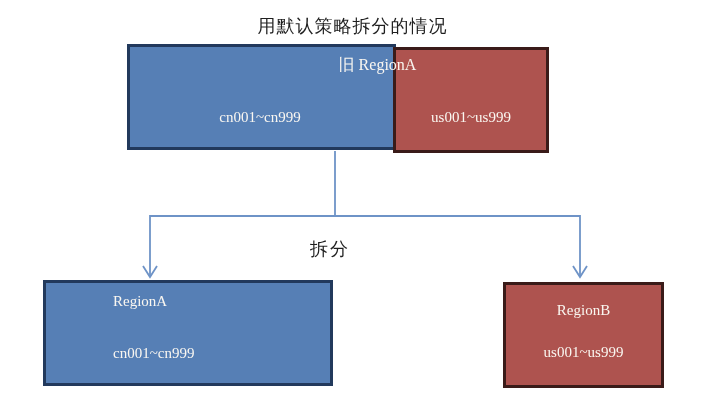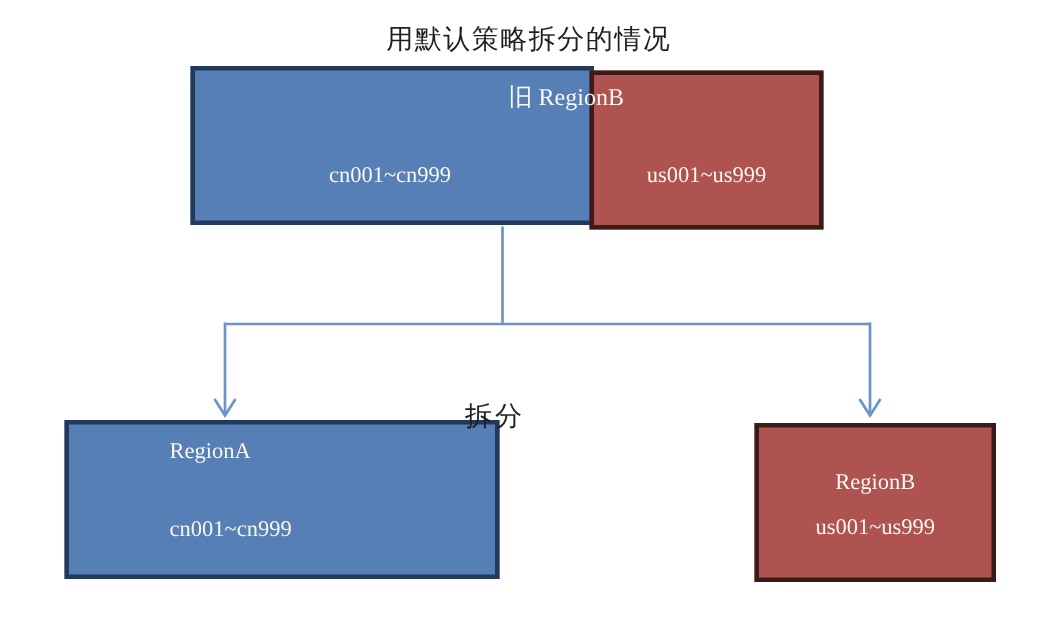--- a/index.html
+++ b/index.html
@@ -34,39 +34,39 @@
     position:absolute;color:var(--box-text);font-size:15px;
     white-space:nowrap;z-index:3;text-align:center;
   }
   .old-label{left:295px;top:55px;width:165px;text-align:center;font-size:16px;}
   .old-blue-range{left:127px;top:109px;width:266px;text-align:center;}
   .old-red-range{left:393px;top:109px;width:156px;text-align:center;}
   .connector{position:absolute;left:0;top:0;z-index:0;pointer-events:none;}
   .connector .stroke{stroke:var(--arrow);stroke-width:1.8;fill:none;}
   .split-label{
     position:absolute;left:280px;top:237px;width:100px;text-align:center;
-    font-size:18px;letter-spacing:2px;color:var(--label-text);z-index:3;margin-top:28px;
+    font-size:18px;letter-spacing:2px;color:var(--label-text);z-index:3;
   }
   .region-a{left:43px;top:280px;width:290px;height:106px;}
   .region-b{left:503px;top:282px;width:161px;height:106px;}
   .ra-name{left:113px;top:293px;}
   .ra-range{left:113px;top:345px;}
-  .rb-name{left:503px;top:302px;width:161px;text-align:center;margin-top:12px;}
+  .rb-name{left:503px;top:302px;width:161px;text-align:center;}
   .rb-range{left:503px;top:344px;width:161px;text-align:center;}
 </style>
 </head>
 <body>
 
 <div class="canvas">
 
   <div class="title">用默认策略拆分的情况</div>
 
   <div class="box blue old-blue"></div>
   <div class="box red old-red"></div>
-  <div class="boxtext old-label">旧 RegionB</div>
+  <div class="boxtext old-label">旧 RegionA</div>
   <div class="boxtext old-blue-range">cn001~cn999</div>
   <div class="boxtext old-red-range">us001~us999</div>
 
   <svg class="connector" width="705" height="412" viewBox="0 0 705 412">
     <path class="stroke" d="M335 151 V216"></path>
     <path class="stroke" d="M150 216 H580"></path>
     <path class="stroke" d="M150 215 V276"></path>
     <path class="stroke" d="M580 215 V276"></path>
     <polyline class="stroke" points="143,266 150,277 157,266"></polyline>
     <polyline class="stroke" points="573,266 580,277 587,266"></polyline>

